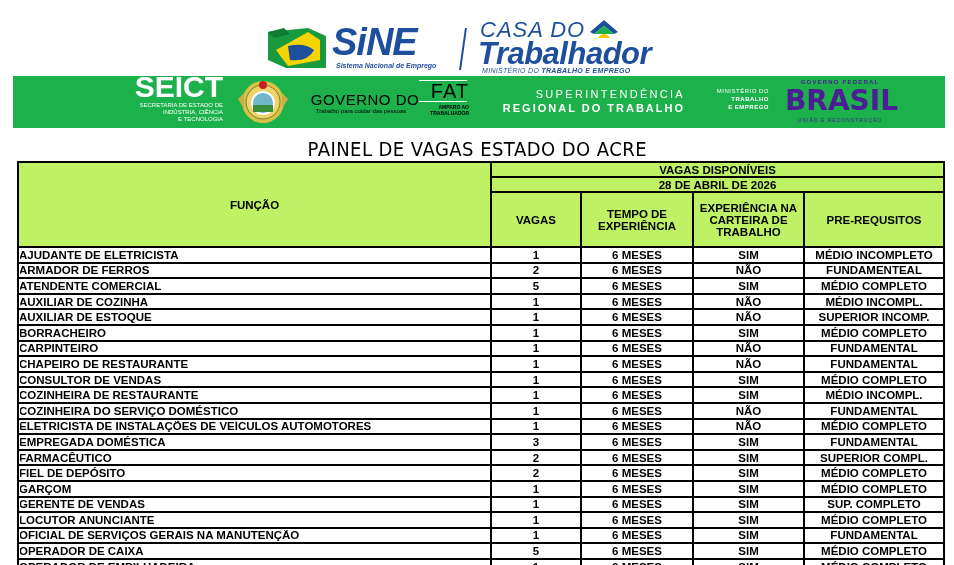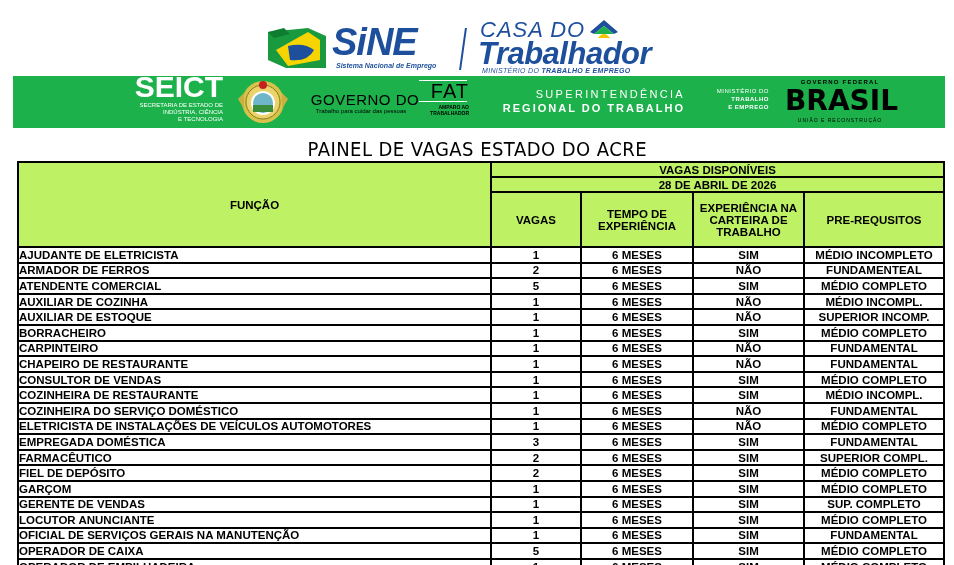--- a/index.html
+++ b/index.html
@@ -31,37 +31,37 @@
   .acre-name { font-size: 36px; font-weight: bold; line-height: 28px; padding-left: 8px; letter-spacing: -1px; }
   .acre-tag { font-size: 6px; line-height: 8px; padding-left: 2px; white-space: nowrap; }
   .fat { position: absolute; left: 404px; top: 4px; width: 52px; text-align: right; color: #000000; }
   .fat-line { height: 1px; background: #fff; margin: 0 2px; }
   .fat-title { font-size: 20px; line-height: 20px; letter-spacing: 1px; }
   .fat-sub { font-size: 5px; font-weight: bold; line-height: 6px; margin-top: 2px; }
   .srt { position: absolute; left: 472px; top: 12px; width: 200px; color: #fff; text-align: right; }
   .srt-1 { font-size: 11px; letter-spacing: 2.3px; line-height: 13px; }
   .srt-2 { font-size: 11px; font-weight: bold; letter-spacing: 2px; line-height: 14px; }
   .mte { position: absolute; left: 680px; top: 11px; width: 76px; color: #fff; text-align: right; font-size: 6px; line-height: 8px; letter-spacing: 0.5px; }
-  .brasil { position: absolute; left: 772px; top: 2px; width: 110px; color: #000000; text-align: center; }
+  .brasil { position: absolute; left: 772px; top: 2px; width: 110px; color: #4c1d95; text-align: center; }
   .brasil-top { font-size: 6px; font-weight: bold; letter-spacing: 1.2px; line-height: 8px; }
   .brasil-word { font-size: 28px; font-weight: bold; line-height: 30px; letter-spacing: 0px; font-family: "DejaVu Sans", sans-serif; }
   .brasil-sub { font-size: 5px; letter-spacing: 1px; line-height: 8px; }
 
   
   .page-title { position: absolute; left: 0; top: 137px; width: 954px; text-align: center; font-size: 20px; letter-spacing: 0.5px; font-family: "DejaVu Sans", sans-serif; line-height: 24px; transform: scaleX(0.9); transform-origin: 480px 0; }
 
   
   table.vagas { position: absolute; left: 17px; top: 161px; width: 926px; border-collapse: collapse; table-layout: fixed; }
   table.vagas th, table.vagas td { border: 2px solid #000; font-weight: bold; font-size: 11.5px; line-height: 12px; padding: 0; }
   table.vagas th { background: #bef264; text-align: center; font-size: 11.5px; }
   th.funcao-h { vertical-align: middle; padding-bottom: 38px; }
   th.grp { height: 15px; }
   th.col-h { height: 55px; line-height: 14px; }
   table.vagas td { height: 15.6px; white-space: nowrap; overflow: hidden; }
-  td.func { text-align: left; padding-left: 2px; }
+  td.func { text-align: left; padding-left: 2px; border-radius: 6px; }
   td.c { text-align: center; }
   col.c-func { width: 473px; }
   col.c-vagas { width: 90px; }
   col.c-tempo { width: 112px; }
   col.c-exp { width: 111px; }
   col.c-pre { width: 140px; }
 </style>
 </head>
 <body>
 

